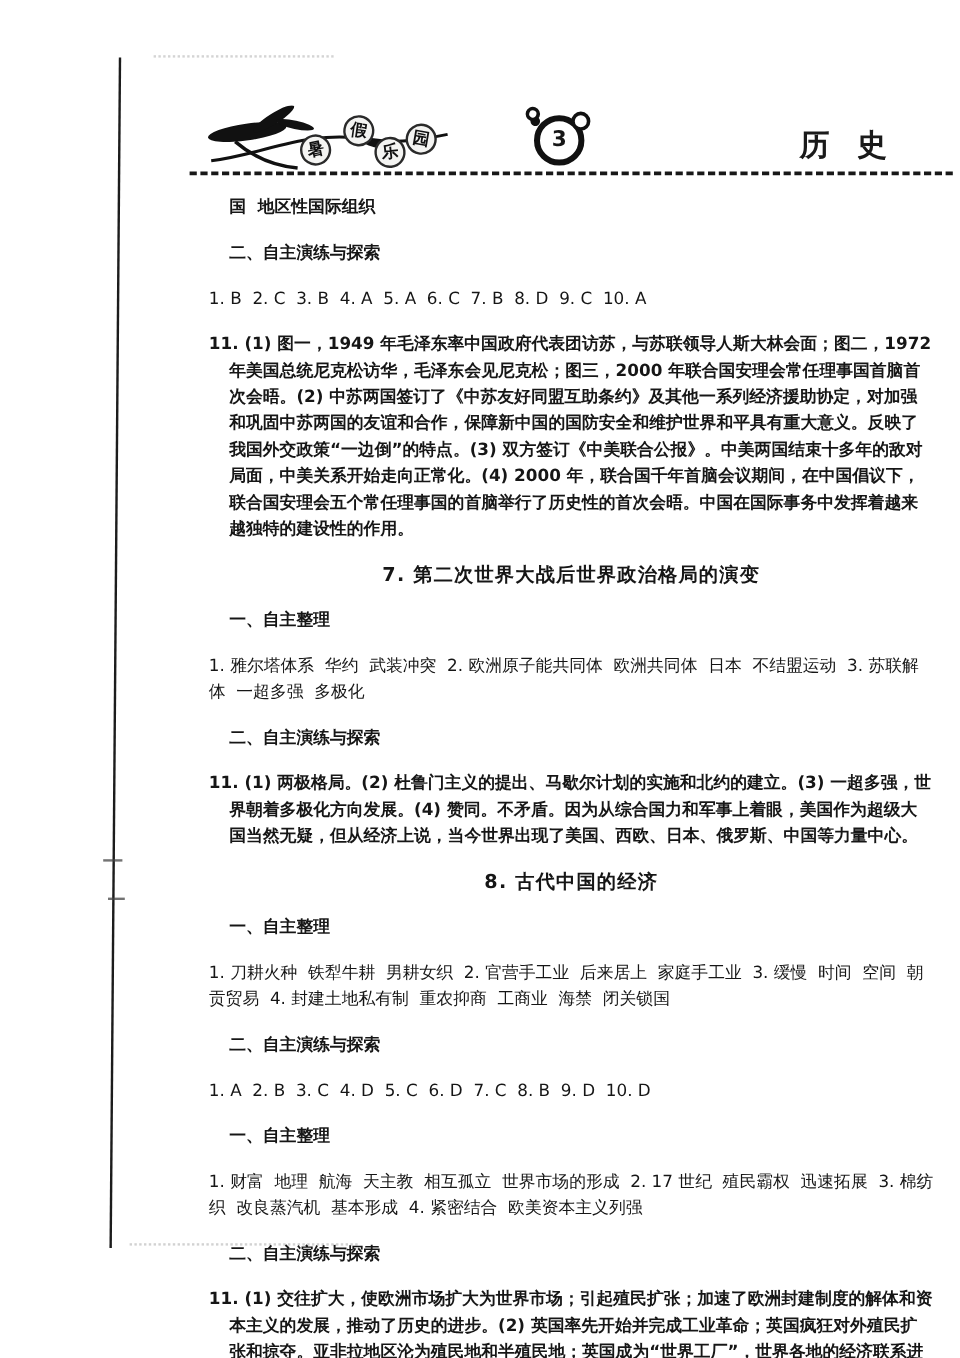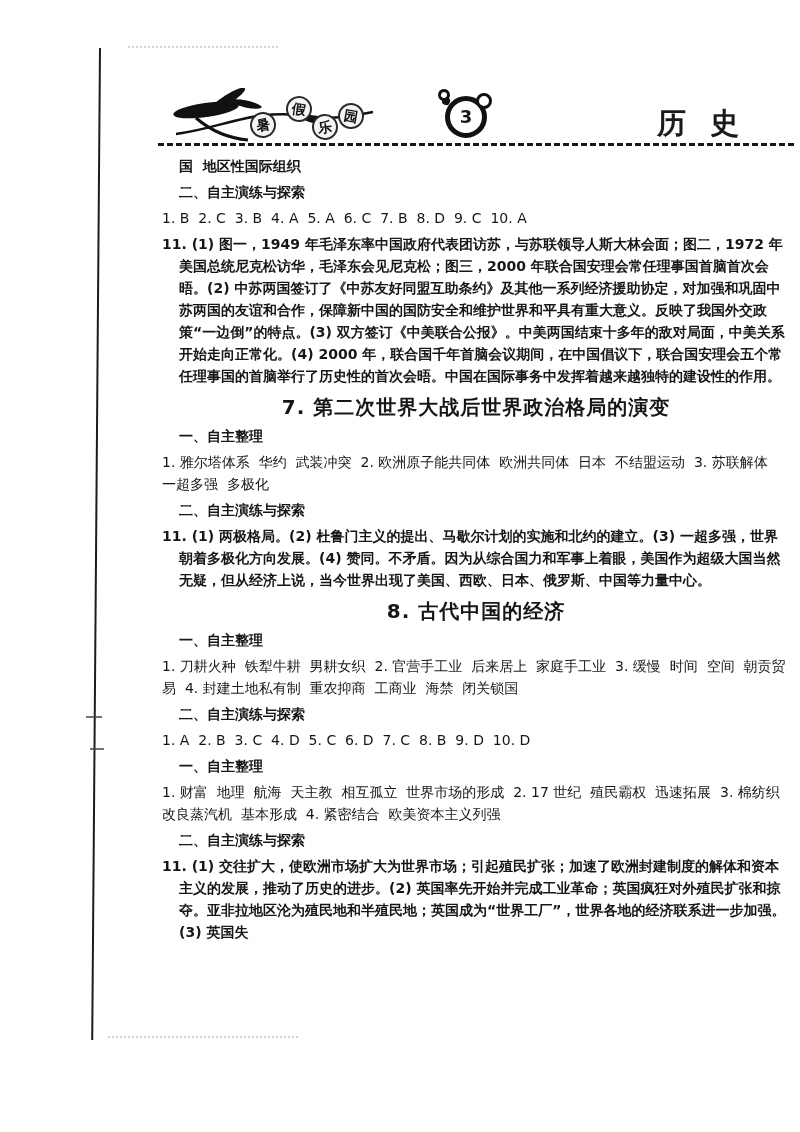--- a/index.html
+++ b/index.html
@@ -44,32 +44,32 @@
     content:"";position:absolute;right:-10px;top:-8px;width:10px;height:10px;
     border:3px solid #111;border-radius:50%;background:#fff;
   }
   .pagenum::after{ 
     content:"";position:absolute;left:-12px;top:-12px;width:6px;height:6px;
     border:3px solid #111;border-radius:50%;background:#fff;transform:rotate(20deg);
     box-shadow:4px 5px 0 -2px #111;
   }
   .subject{
     position:absolute;right:48px;top:16px;
-    font-size:29px;font-weight:bold;letter-spacing:7px;color:#1a1a1a;
+    font-size:25px;font-weight:bold;letter-spacing:7px;color:#1a1a1a;
   }
   .divider{border:none;border-top:3px dashed #181818;margin:0 0 9px 0;}
 
   
   .content{font-size:14px;line-height:22px;}
-  .content p{margin:4px;white-space:pre-wrap;word-break:break-all;}
+  .content p{margin:16px;white-space:pre-wrap;word-break:break-all;}
   .hd{font-weight:bold;padding-left:17px;}
   .numline{padding-left:0;}
   .q11{padding-left:17px;text-indent:-17px;font-weight:bold;}
   h2.sec{
-    font-size:20px;font-weight:bold;text-align:center;
+    font-size:16px;font-weight:bold;text-align:center;
     margin:9px 0 7px 0;letter-spacing:1px;
   }
 </style>
 </head>
 <body>
 
 <div class="edge-line"></div>
 <div class="smudge-top"></div>
 <div class="smudge-bottom"></div>
 <div class="tick tick1"></div>

